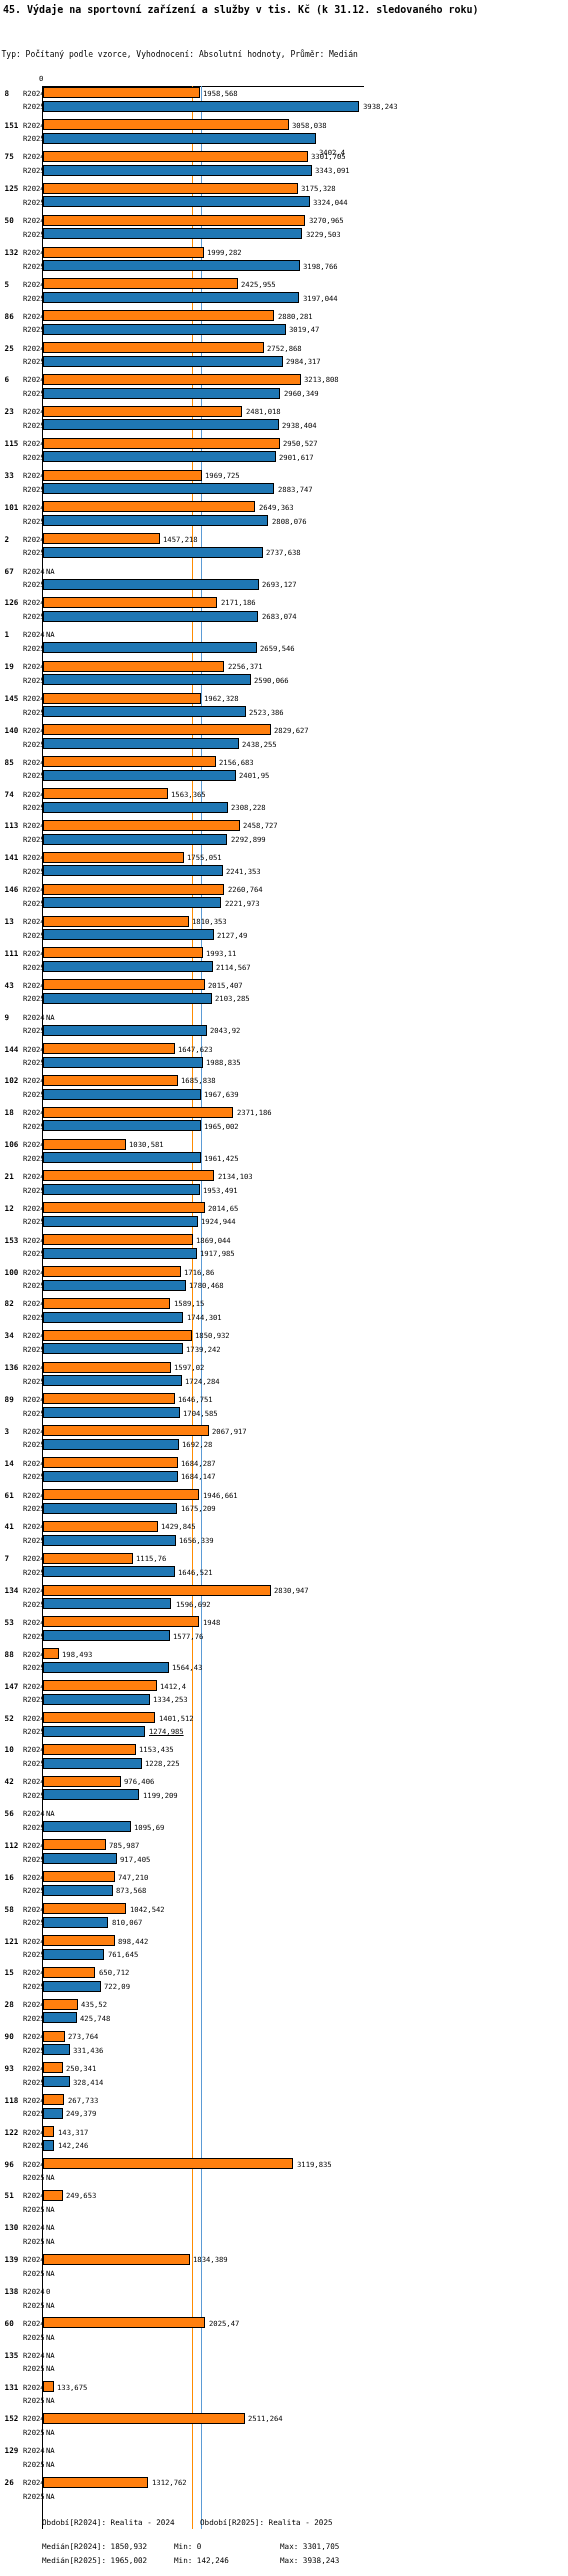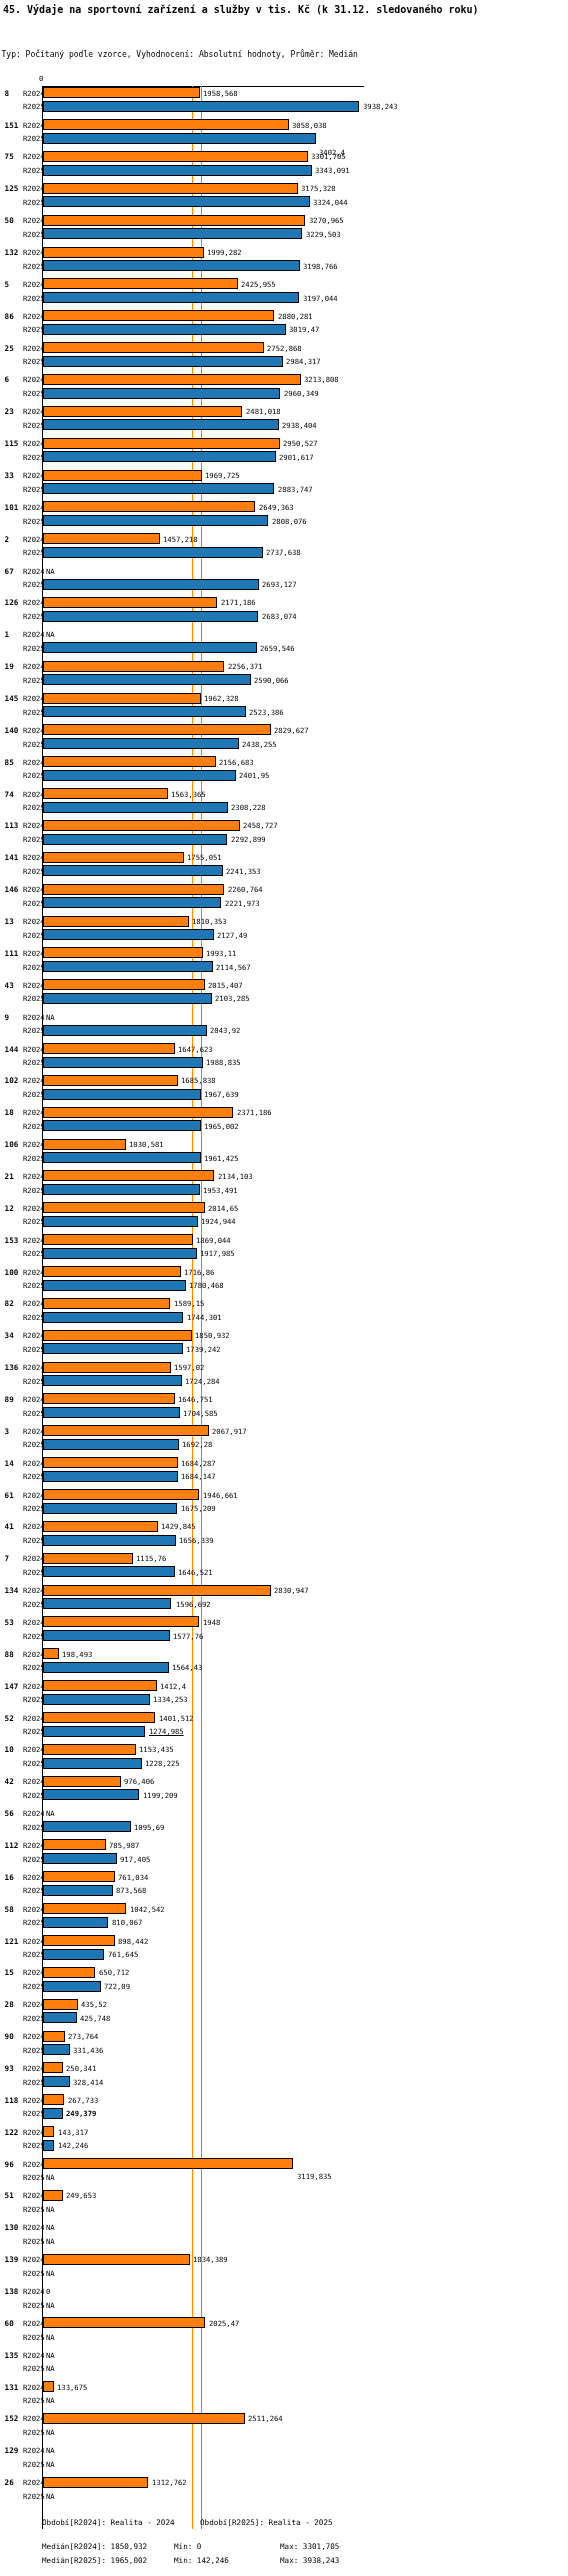--- a/index.html
+++ b/index.html
@@ -413,21 +413,21 @@
       <div class="abs idlab" style="left:4.6px;top:1841px;">112</div>
       <div class="abs plab" style="left:23px;top:1841px;">R2024</div>
       <div class="abs bar" style="left:43px;top:1839px;width:63px;background:#ff7f0e;"></div>
       <div class="abs vlab" style="left:109px;top:1841px;">785,987</div>
       <div class="abs plab" style="left:23px;top:1855px;">R2025</div>
       <div class="abs bar" style="left:43px;top:1853px;width:74px;background:#1f77b4;"></div>
       <div class="abs vlab" style="left:120px;top:1855px;">917,405</div>
       <div class="abs idlab" style="left:4.6px;top:1873px;text-align:right;">16</div>
       <div class="abs plab" style="left:23px;top:1873px;">R2024</div>
       <div class="abs bar" style="left:43px;top:1871px;width:72px;background:#ff7f0e;"></div>
-      <div class="abs vlab" style="left:118px;top:1873px;">761,034</div>
+      <div class="abs vlab" style="left:118px;top:1873px;">747,210</div>
       <div class="abs plab" style="left:23px;top:1886px;">R2025</div>
       <div class="abs bar" style="left:43px;top:1885px;width:70px;background:#1f77b4;"></div>
       <div class="abs vlab" style="left:116px;top:1886px;">873,568</div>
       <div class="abs idlab" style="left:4.6px;top:1905px;">58</div>
       <div class="abs plab" style="left:23px;top:1905px;">R2024</div>
       <div class="abs bar" style="left:43px;top:1903px;width:83px;background:#ff7f0e;"></div>
       <div class="abs vlab" style="left:130px;top:1905px;">1042,542</div>
       <div class="abs plab" style="left:23px;top:1918px;">R2025</div>
       <div class="abs bar" style="left:43px;top:1917px;width:65px;background:#1f77b4;"></div>
       <div class="abs vlab" style="left:112px;top:1918px;">810,067</div>
@@ -465,32 +465,32 @@
       <div class="abs vlab" style="left:66px;top:2064px;">250,341</div>
       <div class="abs plab" style="left:23px;top:2078px;">R2025</div>
       <div class="abs bar" style="left:43px;top:2076px;width:26.5px;background:#1f77b4;"></div>
       <div class="abs vlab" style="left:73px;top:2078px;">328,414</div>
       <div class="abs idlab" style="left:4.6px;top:2096px;">118</div>
       <div class="abs plab" style="left:23px;top:2096px;">R2024</div>
       <div class="abs bar" style="left:43px;top:2094px;width:21px;background:#ff7f0e;"></div>
       <div class="abs vlab" style="left:68px;top:2096px;">267,733</div>
       <div class="abs plab" style="left:23px;top:2109px;">R2025</div>
       <div class="abs bar" style="left:43px;top:2108px;width:20px;background:#1f77b4;"></div>
-      <div class="abs vlab" style="left:66px;top:2109px;font-weight:bold;">249,379</div>
+      <div class="abs vlab" style="left:66px;top:2109px;">249,379</div>
       <div class="abs idlab" style="left:4.6px;top:2128px;">122</div>
       <div class="abs plab" style="left:23px;top:2128px;">R2024</div>
       <div class="abs bar" style="left:43px;top:2126px;width:11.4px;background:#ff7f0e;"></div>
       <div class="abs vlab" style="left:58px;top:2128px;">143,317</div>
       <div class="abs plab" style="left:23px;top:2141px;">R2025</div>
       <div class="abs bar" style="left:43px;top:2140px;width:11.4px;background:#1f77b4;"></div>
       <div class="abs vlab" style="left:58px;top:2141px;">142,246</div>
       <div class="abs idlab" style="left:4.6px;top:2160px;">96</div>
       <div class="abs plab" style="left:23px;top:2160px;">R2024</div>
       <div class="abs bar" style="left:43px;top:2158px;width:250px;background:#ff7f0e;"></div>
-      <div class="abs vlab" style="left:297px;top:2160px;margin-top:12px;">3119,835</div>
+      <div class="abs vlab" style="left:297px;top:2160px;">3119,835</div>
       <div class="abs plab" style="left:23px;top:2173px;">R2025</div>
       <div class="abs vlab" style="left:46px;top:2173px;">NA</div>
       <div class="abs idlab" style="left:4.6px;top:2191px;">51</div>
       <div class="abs plab" style="left:23px;top:2191px;">R2024</div>
       <div class="abs bar" style="left:43px;top:2190px;width:20px;background:#ff7f0e;"></div>
       <div class="abs vlab" style="left:66px;top:2191px;">249,653</div>
       <div class="abs plab" style="left:23px;top:2205px;">R2025</div>
       <div class="abs vlab" style="left:46px;top:2205px;">NA</div>
       <div class="abs idlab" style="left:4.6px;top:2223px;">130</div>
       <div class="abs plab" style="left:23px;top:2223px;">R2024</div>

